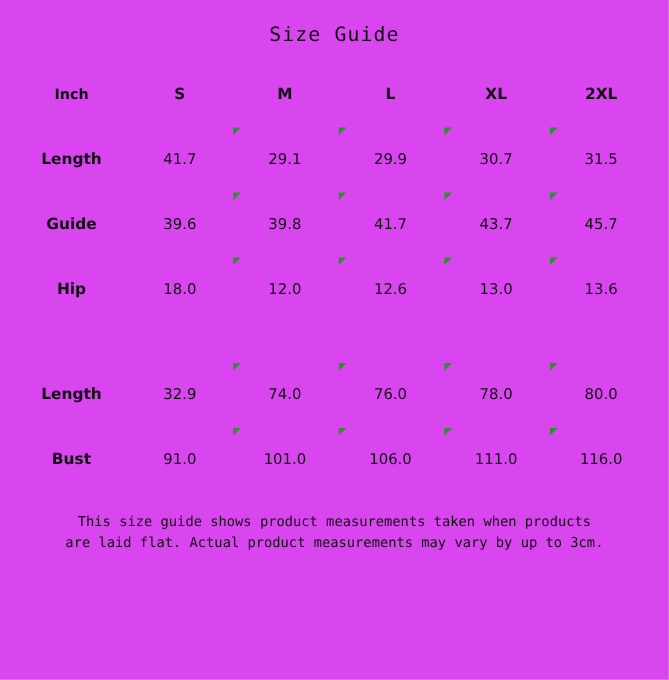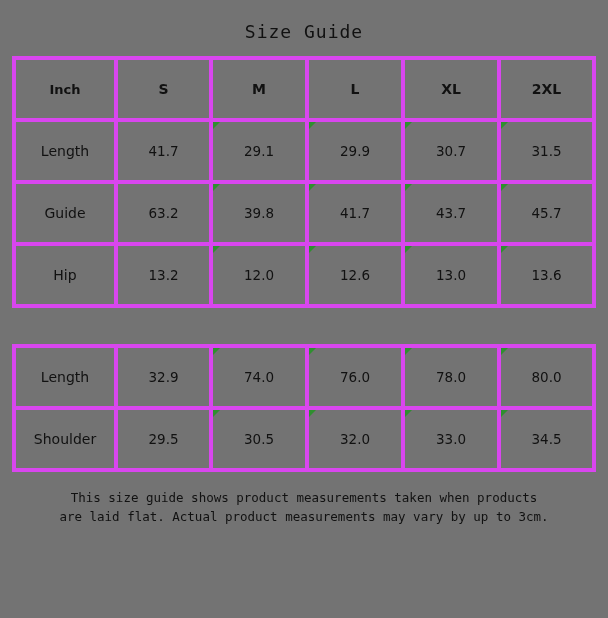--- a/index.html
+++ b/index.html
@@ -12,53 +12,53 @@
     height: 618px;
     font-family: "DejaVu Sans Mono", monospace;
     color: #111111;
     overflow: hidden;
   }
   .page {
     position: relative;
     width: 608px;
     height: 618px;
     box-sizing: border-box;
-    background: #737373;
+    background: #d946ef;
   }
   .title {
     text-align: center;
     font-family: "DejaVu Sans Mono", monospace;
     font-size: 18px;
     letter-spacing: 1px;
     color: #111111;
     padding-top: 21px;
     padding-bottom: 14px;
   }
   table.size-table {
     border-collapse: collapse;
     table-layout: fixed;
     width: 580px;
     margin: 0 auto;
   }
   table.size-table td {
-    border: 4px solid #d946ef;
+    border: 1px solid #d946ef;
     height: 56px;
     text-align: center;
     vertical-align: middle;
     font-family: "DejaVu Sans", sans-serif;
     font-size: 13.5px;
     color: #111111;
     position: relative;
   }
   table.size-table td.head-label {
     font-weight: bold;
     font-size: 14px;
   }
   table.size-table td.row-label {
-    font-weight: normal;
+    font-weight: bold;
     font-size: 14px;
   }
   table.size-table td.unit-label {
     font-weight: bold;
     font-size: 13px;
   }
   
   table.size-table col.c0 { width: 102px; }
   table.size-table col.c1 { width: 95px; }
   table.size-table col.c2 { width: 96px; }
@@ -119,29 +119,29 @@
       <tr>
         <td class="row-label">Length</td>
         <td>41.7</td>
         <td>29.1<span class="corner-mark"></span></td>
         <td>29.9<span class="corner-mark"></span></td>
         <td>30.7<span class="corner-mark"></span></td>
         <td>31.5<span class="corner-mark"></span></td>
       </tr>
       <tr>
         <td class="row-label">Guide</td>
-        <td>63.2</td>
+        <td>39.6</td>
         <td>39.8<span class="corner-mark"></span></td>
         <td>41.7<span class="corner-mark"></span></td>
         <td>43.7<span class="corner-mark"></span></td>
         <td>45.7<span class="corner-mark"></span></td>
       </tr>
       <tr>
         <td class="row-label">Hip</td>
-        <td>13.2</td>
+        <td>18.0</td>
         <td>12.0<span class="corner-mark"></span></td>
         <td>12.6<span class="corner-mark"></span></td>
         <td>13.0<span class="corner-mark"></span></td>
         <td>13.6<span class="corner-mark"></span></td>
       </tr>
     </tbody>
   </table>
 
   <div class="spacer"></div>
 
@@ -157,26 +157,26 @@
     <tbody>
       <tr>
         <td class="row-label">Length</td>
         <td>32.9</td>
         <td>74.0<span class="corner-mark"></span></td>
         <td>76.0<span class="corner-mark"></span></td>
         <td>78.0<span class="corner-mark"></span></td>
         <td>80.0<span class="corner-mark"></span></td>
       </tr>
       <tr>
-        <td class="row-label">Shoulder</td>
-        <td>29.5</td>
-        <td>30.5<span class="corner-mark"></span></td>
-        <td>32.0<span class="corner-mark"></span></td>
-        <td>33.0<span class="corner-mark"></span></td>
-        <td>34.5<span class="corner-mark"></span></td>
+        <td class="row-label">Bust</td>
+        <td>91.0</td>
+        <td>101.0<span class="corner-mark"></span></td>
+        <td>106.0<span class="corner-mark"></span></td>
+        <td>111.0<span class="corner-mark"></span></td>
+        <td>116.0<span class="corner-mark"></span></td>
       </tr>
     </tbody>
   </table>
 
   <div class="footnote">
     <div>This size guide shows product measurements taken when products</div>
     <div>are laid flat. Actual product measurements may vary by up to 3cm.</div>
   </div>
 
 </div>

